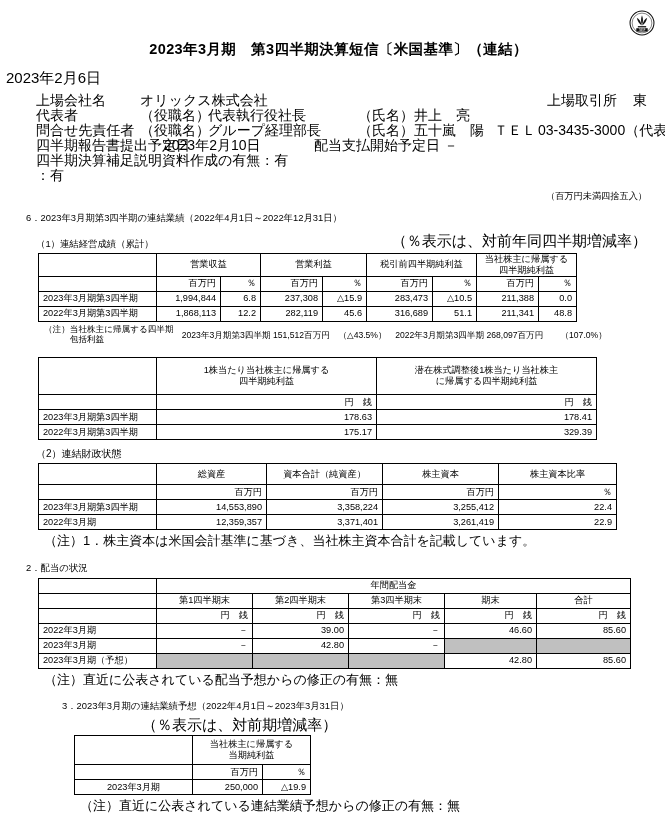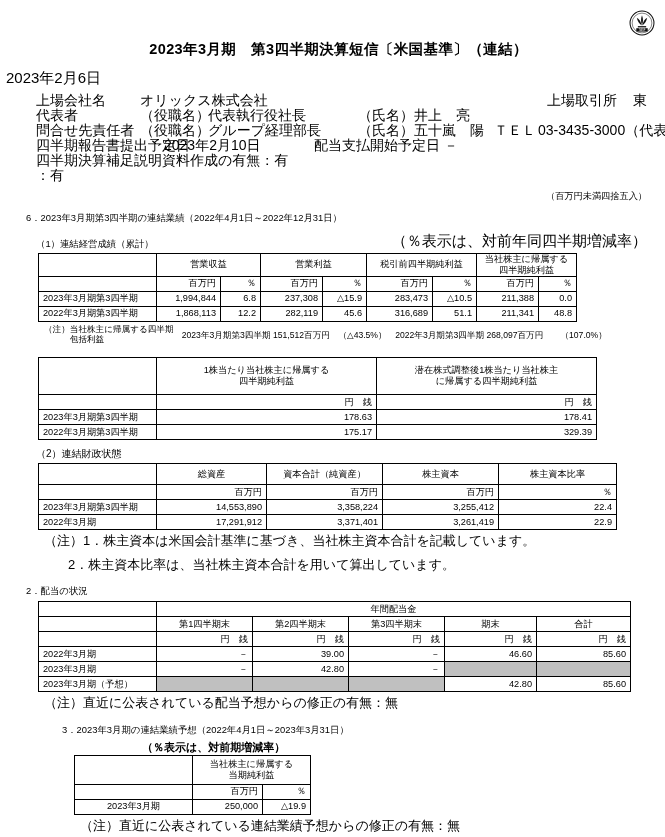--- a/index.html
+++ b/index.html
@@ -352,30 +352,29 @@
       </tr>
       <tr>
         <td class="t-left nowrap">2023年3月期第3四半期</td>
         <td class="t-right">14,553,890</td>
         <td class="t-right">3,358,224</td>
         <td class="t-right">3,255,412</td>
         <td class="t-right">22.4</td>
       </tr>
       <tr>
         <td class="t-left nowrap">2022年3月期</td>
-        <td class="t-right">17,291,912</td>
+        <td class="t-right">12,359,357</td>
         <td class="t-right">3,371,401</td>
         <td class="t-right">3,261,419</td>
         <td class="t-right">22.9</td>
       </tr>
     </tbody>
       </table>
 
     <div class="note">（注）1．株主資本は米国会計基準に基づき、当社株主資本合計を記載しています。</div>
-    <div class="note note-indent" style="margin-top:6px;">2．株主資本比率は、当社株主資本合計を用いて算出しています。</div>
   </div>
 
   <div class="section" style="margin-top:12px;">
     <div class="sec-head">2．配当の状況</div>
 
     <table class="fin">
       <colgroup>
         <col style="width:118px">
           <col style="width:96px">
           <col style="width:96px">
@@ -430,21 +429,21 @@
       </tr>
     </tbody>
       </table>
 
     <div class="note">（注）直近に公表されている配当予想からの修正の有無：無</div>
   </div>
 
   <div class="section" style="margin-top:12px;margin-left:36px;">
     <div class="sec-head">3．2023年3月期の連結業績予想（2022年4月1日～2023年3月31日）</div>
 
-    <div style="margin-left:80px;font-size:11px;font-weight:bold;">（％表示は、対前期増減率）</div>
+    <div style="margin-left:80px;font-size:15px;">（％表示は、対前期増減率）</div>
 
     <table class="fin">
       <colgroup>
         <col style="width:118px">
           <col style="width:70px">
           <col style="width:48px">
       </colgroup>
       <tbody>
           <tr>
         <td style="height:28px"></td>

